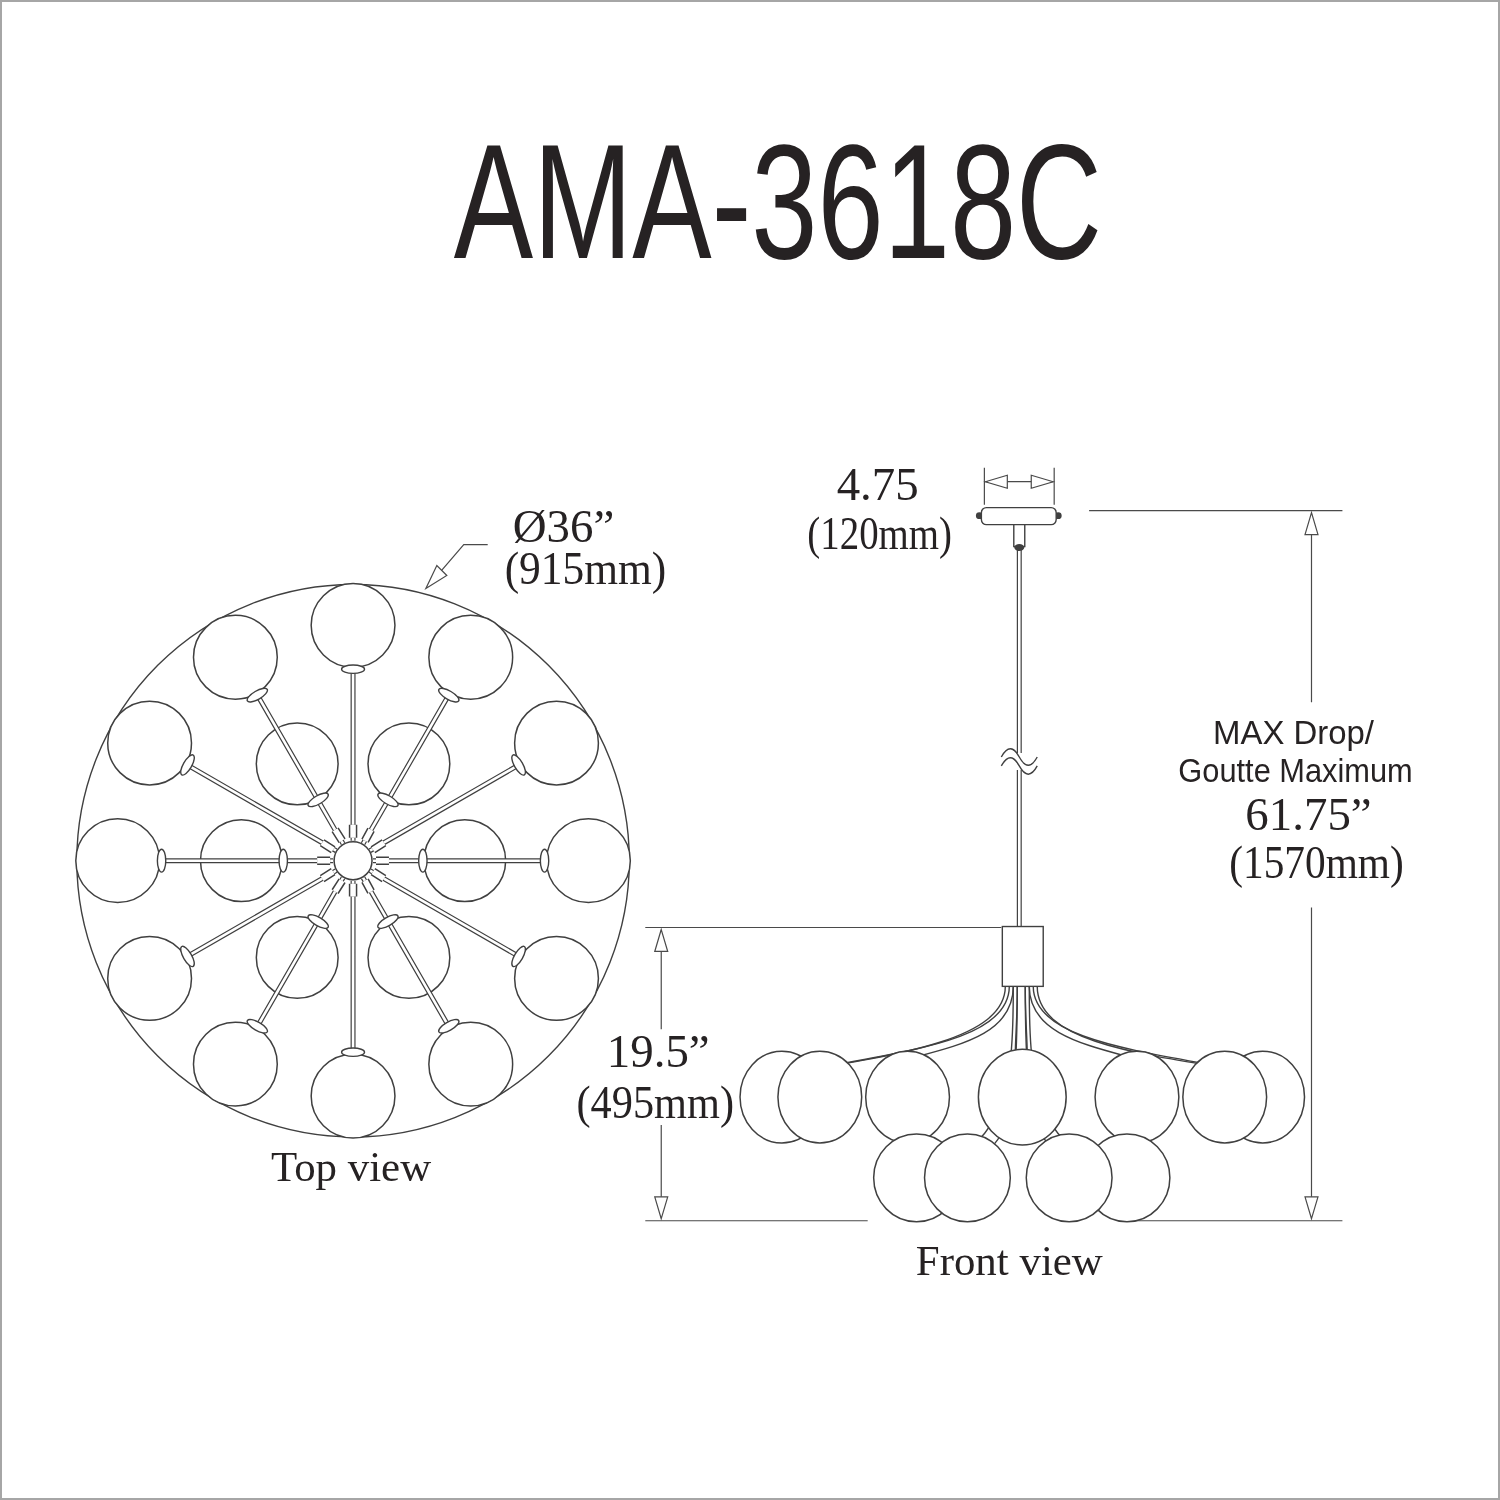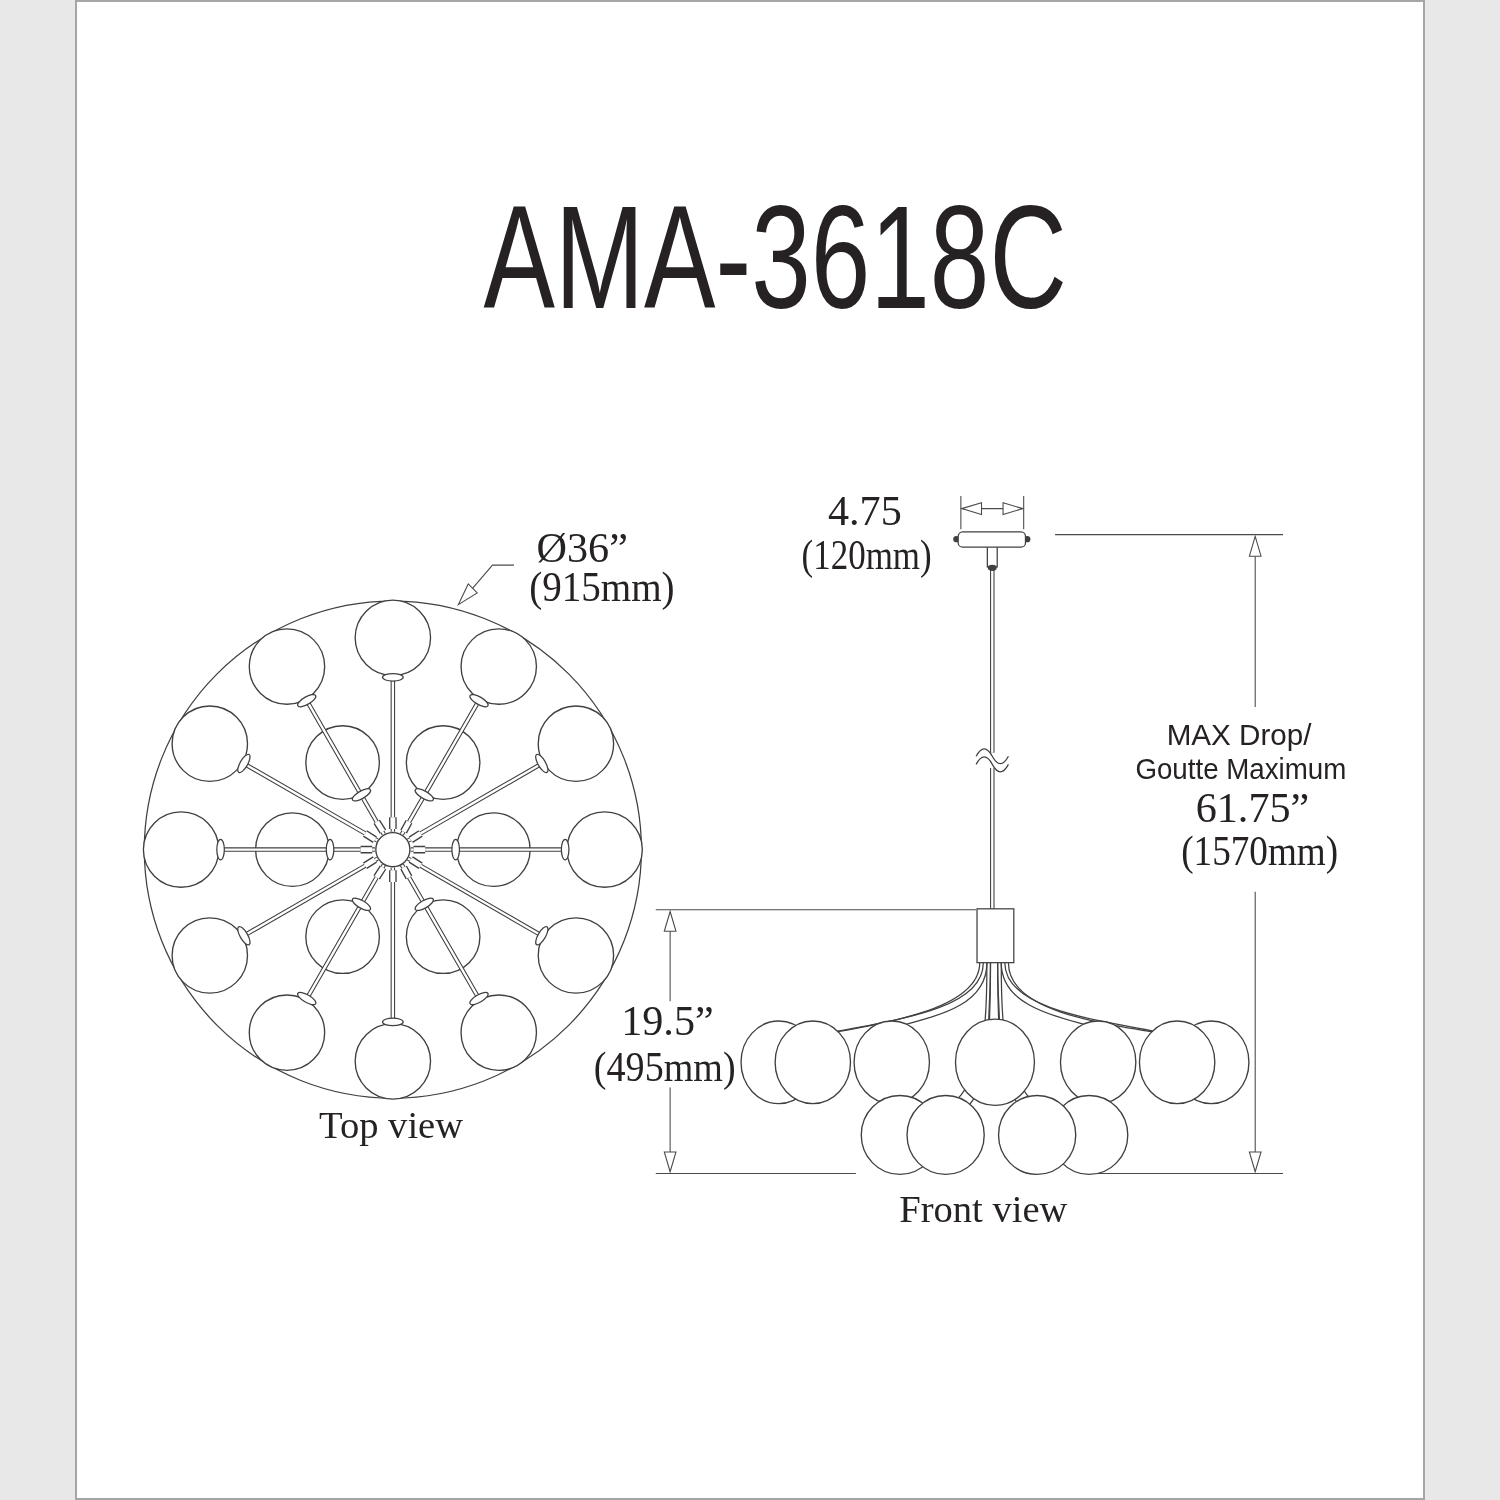--- a/index.html
+++ b/index.html
@@ -1,18 +1,18 @@
 <!DOCTYPE html>
 <html><head>
 <meta charset="utf-8">
 <style>
   html,body{margin:0;padding:0;background:#e8e8e8;}
   .frame{
     position:relative;
-    width:1350px;height:1500px;
+    width:1500px;height:1500px;
     background:#ffffff;
     box-sizing:border-box;
     border:2px solid #a6a6a6;
     margin:0 auto;
     overflow:hidden;
   }
   svg{display:block;width:100%;height:100%;}
   .thin{stroke:#404040;stroke-width:1.4;fill:none;}
   .sphere{stroke:#404040;stroke-width:1.5;fill:#ffffff;}
   .pipe-out{stroke:#404040;stroke-width:5;fill:none;}

